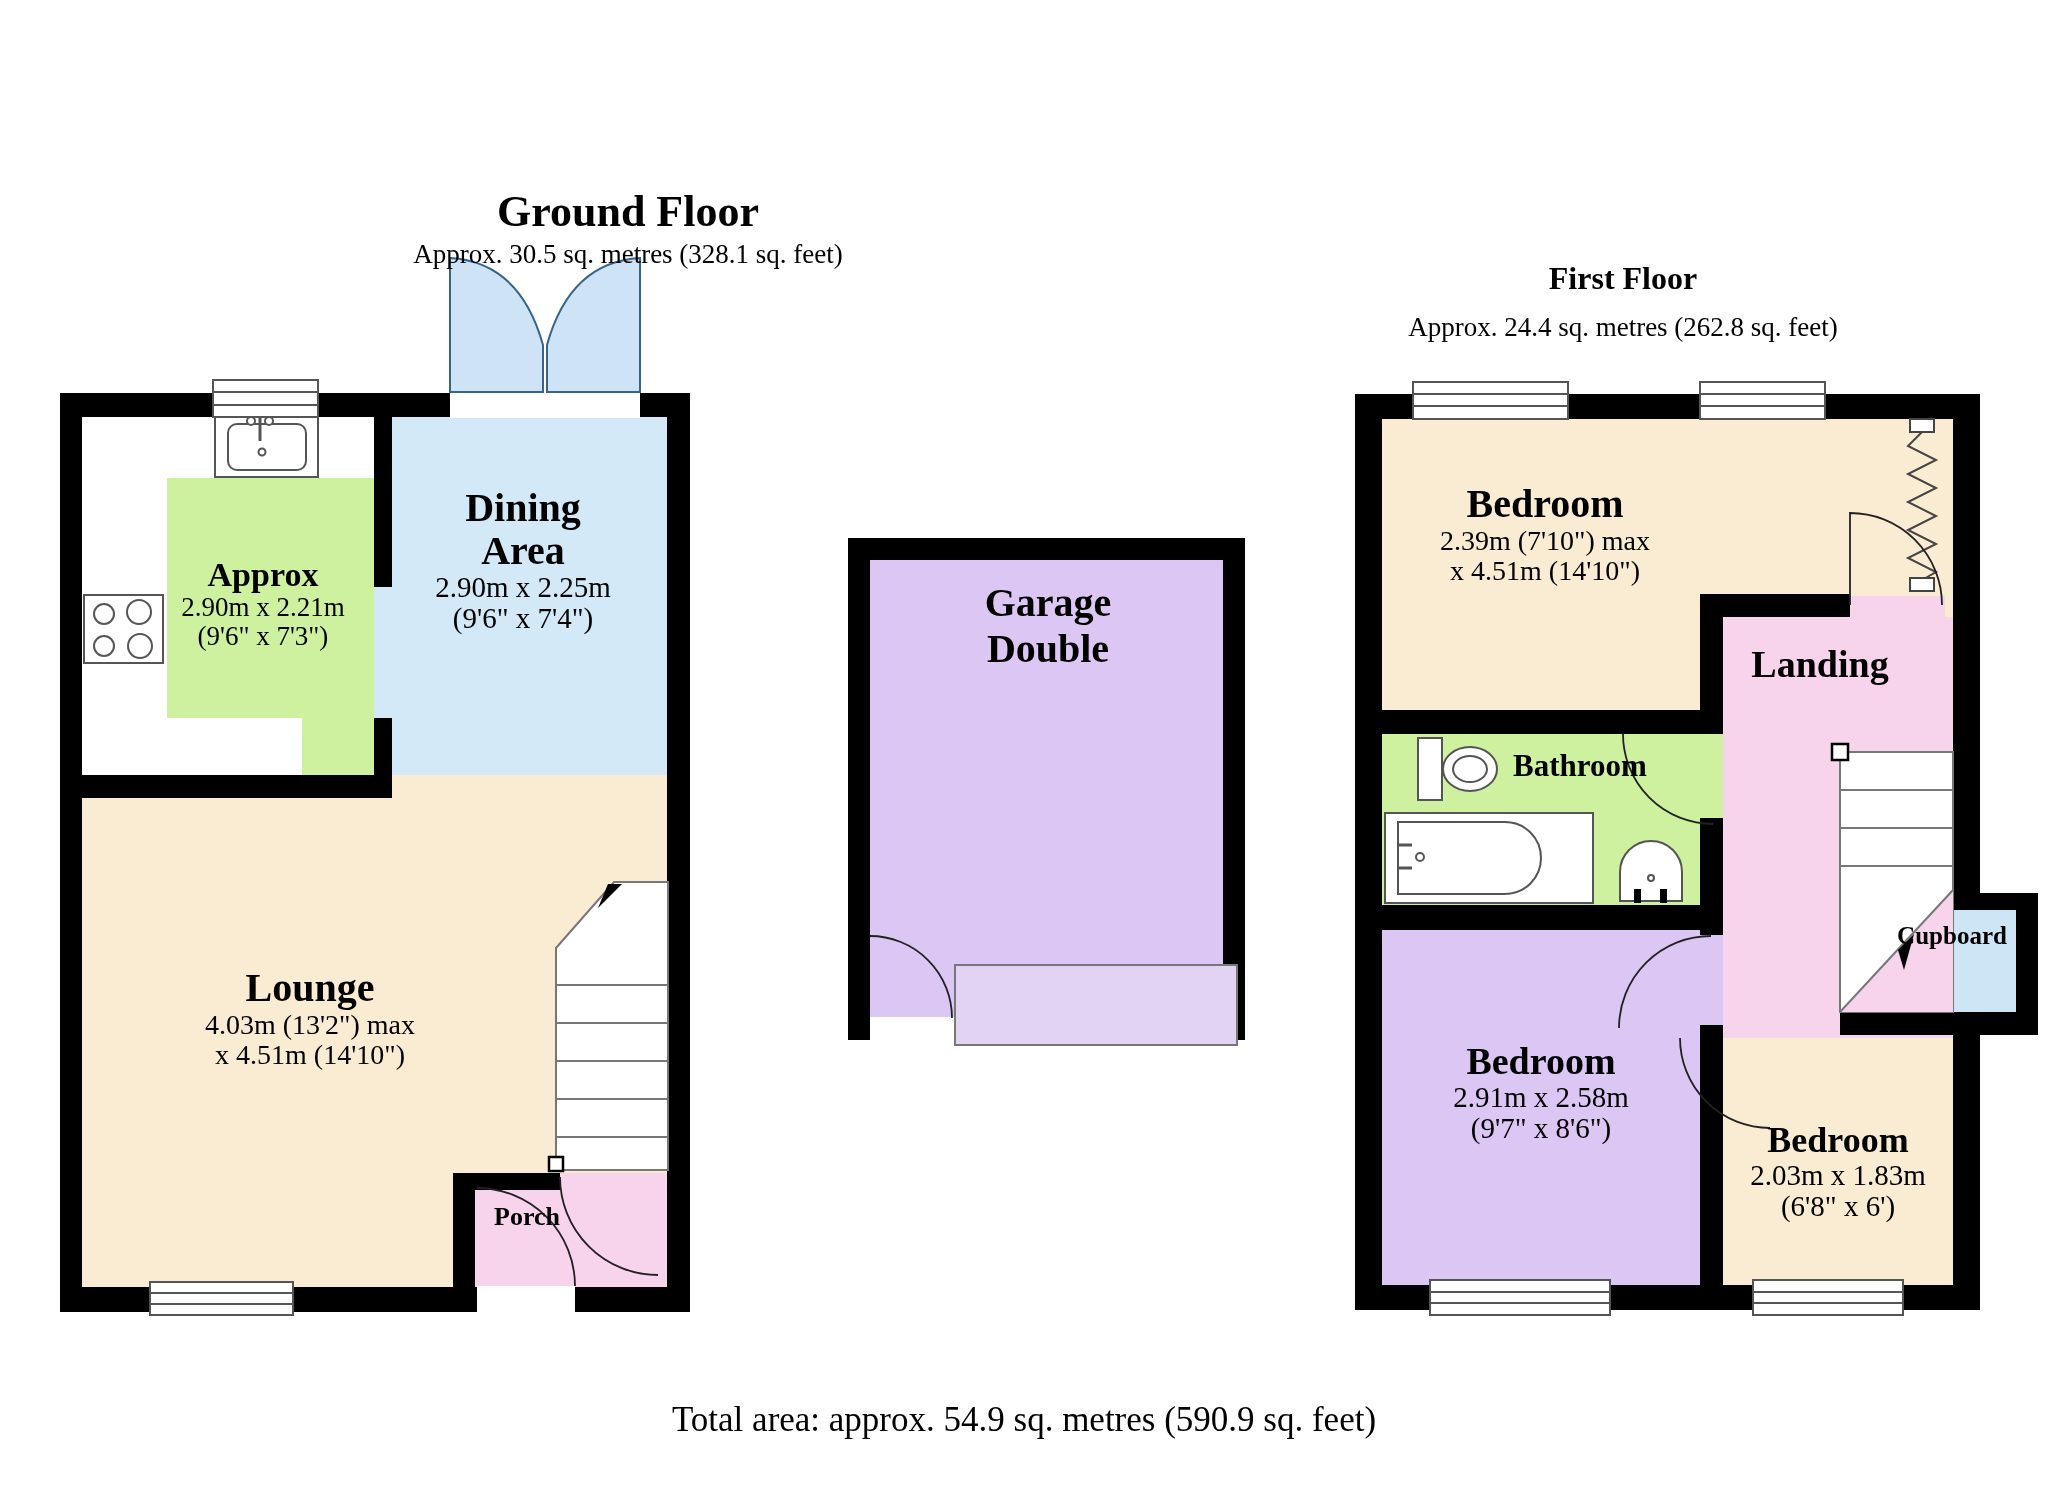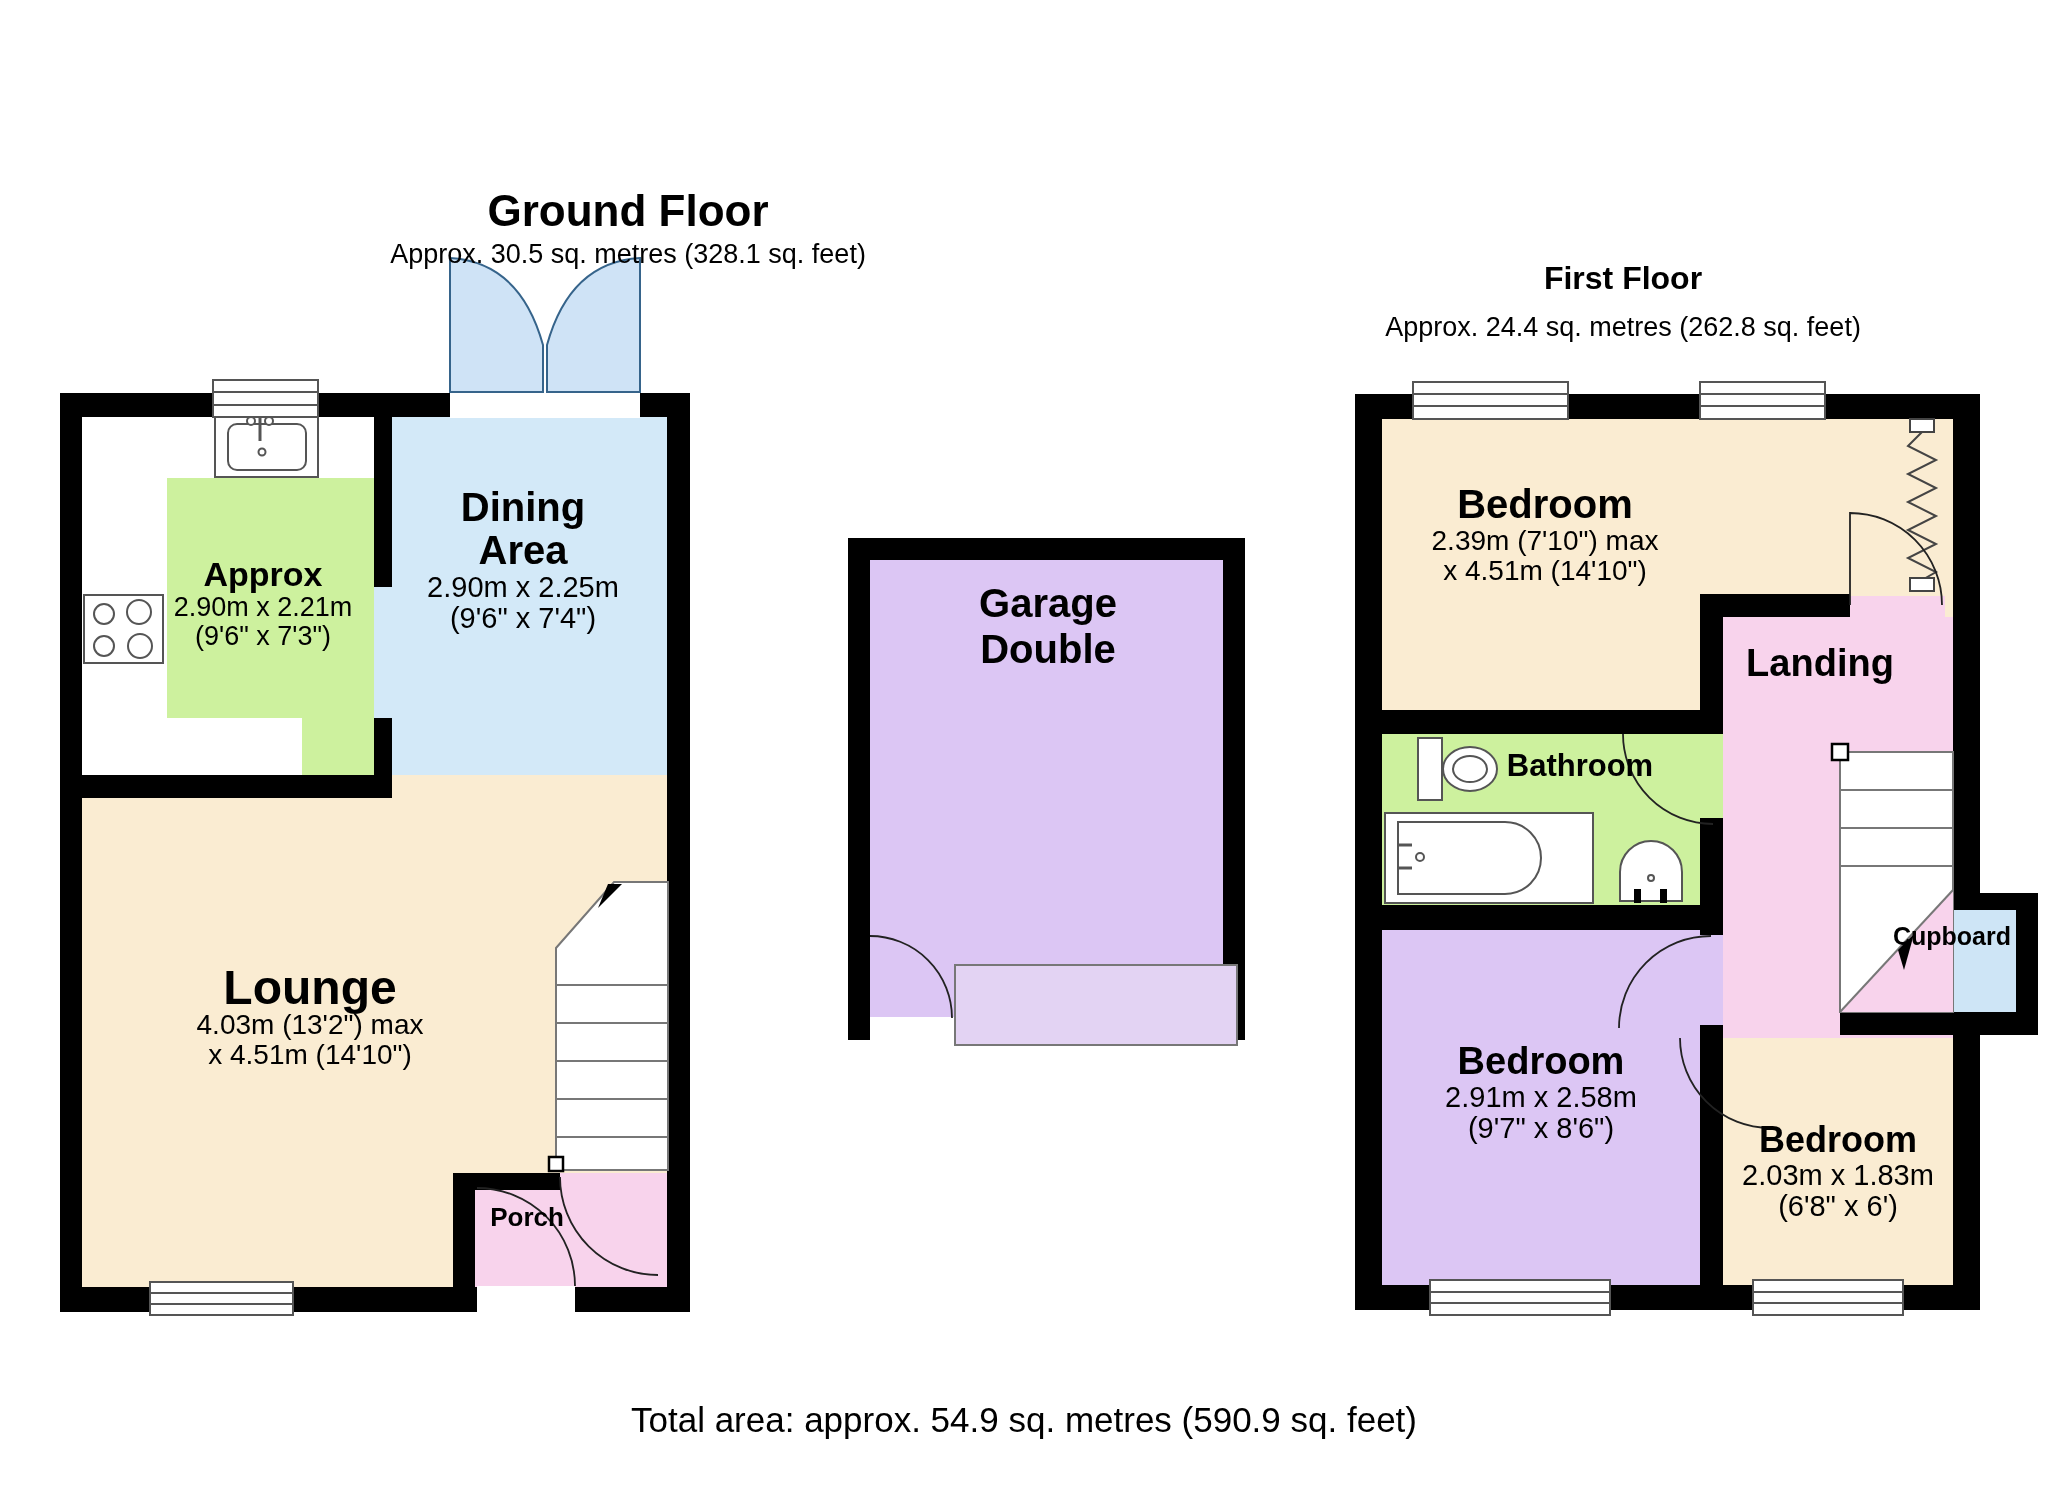--- a/index.html
+++ b/index.html
@@ -1,17 +1,17 @@
 <!DOCTYPE html>
 <html><head>
 <meta charset="utf-8">
 <style>
   html,body{margin:0;padding:0;background:#fff;}
   #canvas{position:relative;width:2048px;height:1490px;background:#fff;overflow:hidden;
-          font-family:Liberation Sans, sans-serif;color:#000;border-radius:25px;}
+          font-family:Liberation Serif, serif;color:#000;border-radius:25px;}
   .room,.wall,.gap{position:absolute;}
   .wall{background:#000;}
   .lbl{position:absolute;text-align:center;white-space:nowrap;}
   .lbl div{white-space:nowrap;}
   .nm{font-weight:bold;text-align:center;}
   svg{position:absolute;left:0;top:0;}
 </style>
 </head>
 <body>
 
@@ -192,21 +192,21 @@
   </div>
 
   <div class="lbl" style="left:398px;top:486px;width:250px;">
     <div class="nm" style="font-size:40px;line-height:43px;">Dining</div>
     <div class="nm" style="font-size:40px;line-height:43px;">Area</div>
     <div style="font-size:29px;line-height:31px;">2.90m x 2.25m</div>
     <div style="font-size:29px;line-height:31px;">(9'6" x 7'4")</div>
   </div>
 
   <div class="lbl" style="left:145px;top:966px;width:330px;">
-    <div class="nm" style="font-size:48px;line-height:44px;">Lounge</div>
+    <div class="nm" style="font-size:40px;line-height:44px;">Lounge</div>
     <div style="font-size:28px;line-height:30px;">4.03m (13'2") max</div>
     <div style="font-size:28px;line-height:30px;">x 4.51m (14'10")</div>
   </div>
 
   <div class="lbl nm" style="left:462px;top:1202px;width:130px;font-size:26px;">Porch</div>
 
   <div class="lbl" style="left:908px;top:580px;width:280px;">
     <div class="nm" style="font-size:40px;line-height:46px;">Garage</div>
     <div class="nm" style="font-size:40px;line-height:46px;">Double</div>
   </div>

